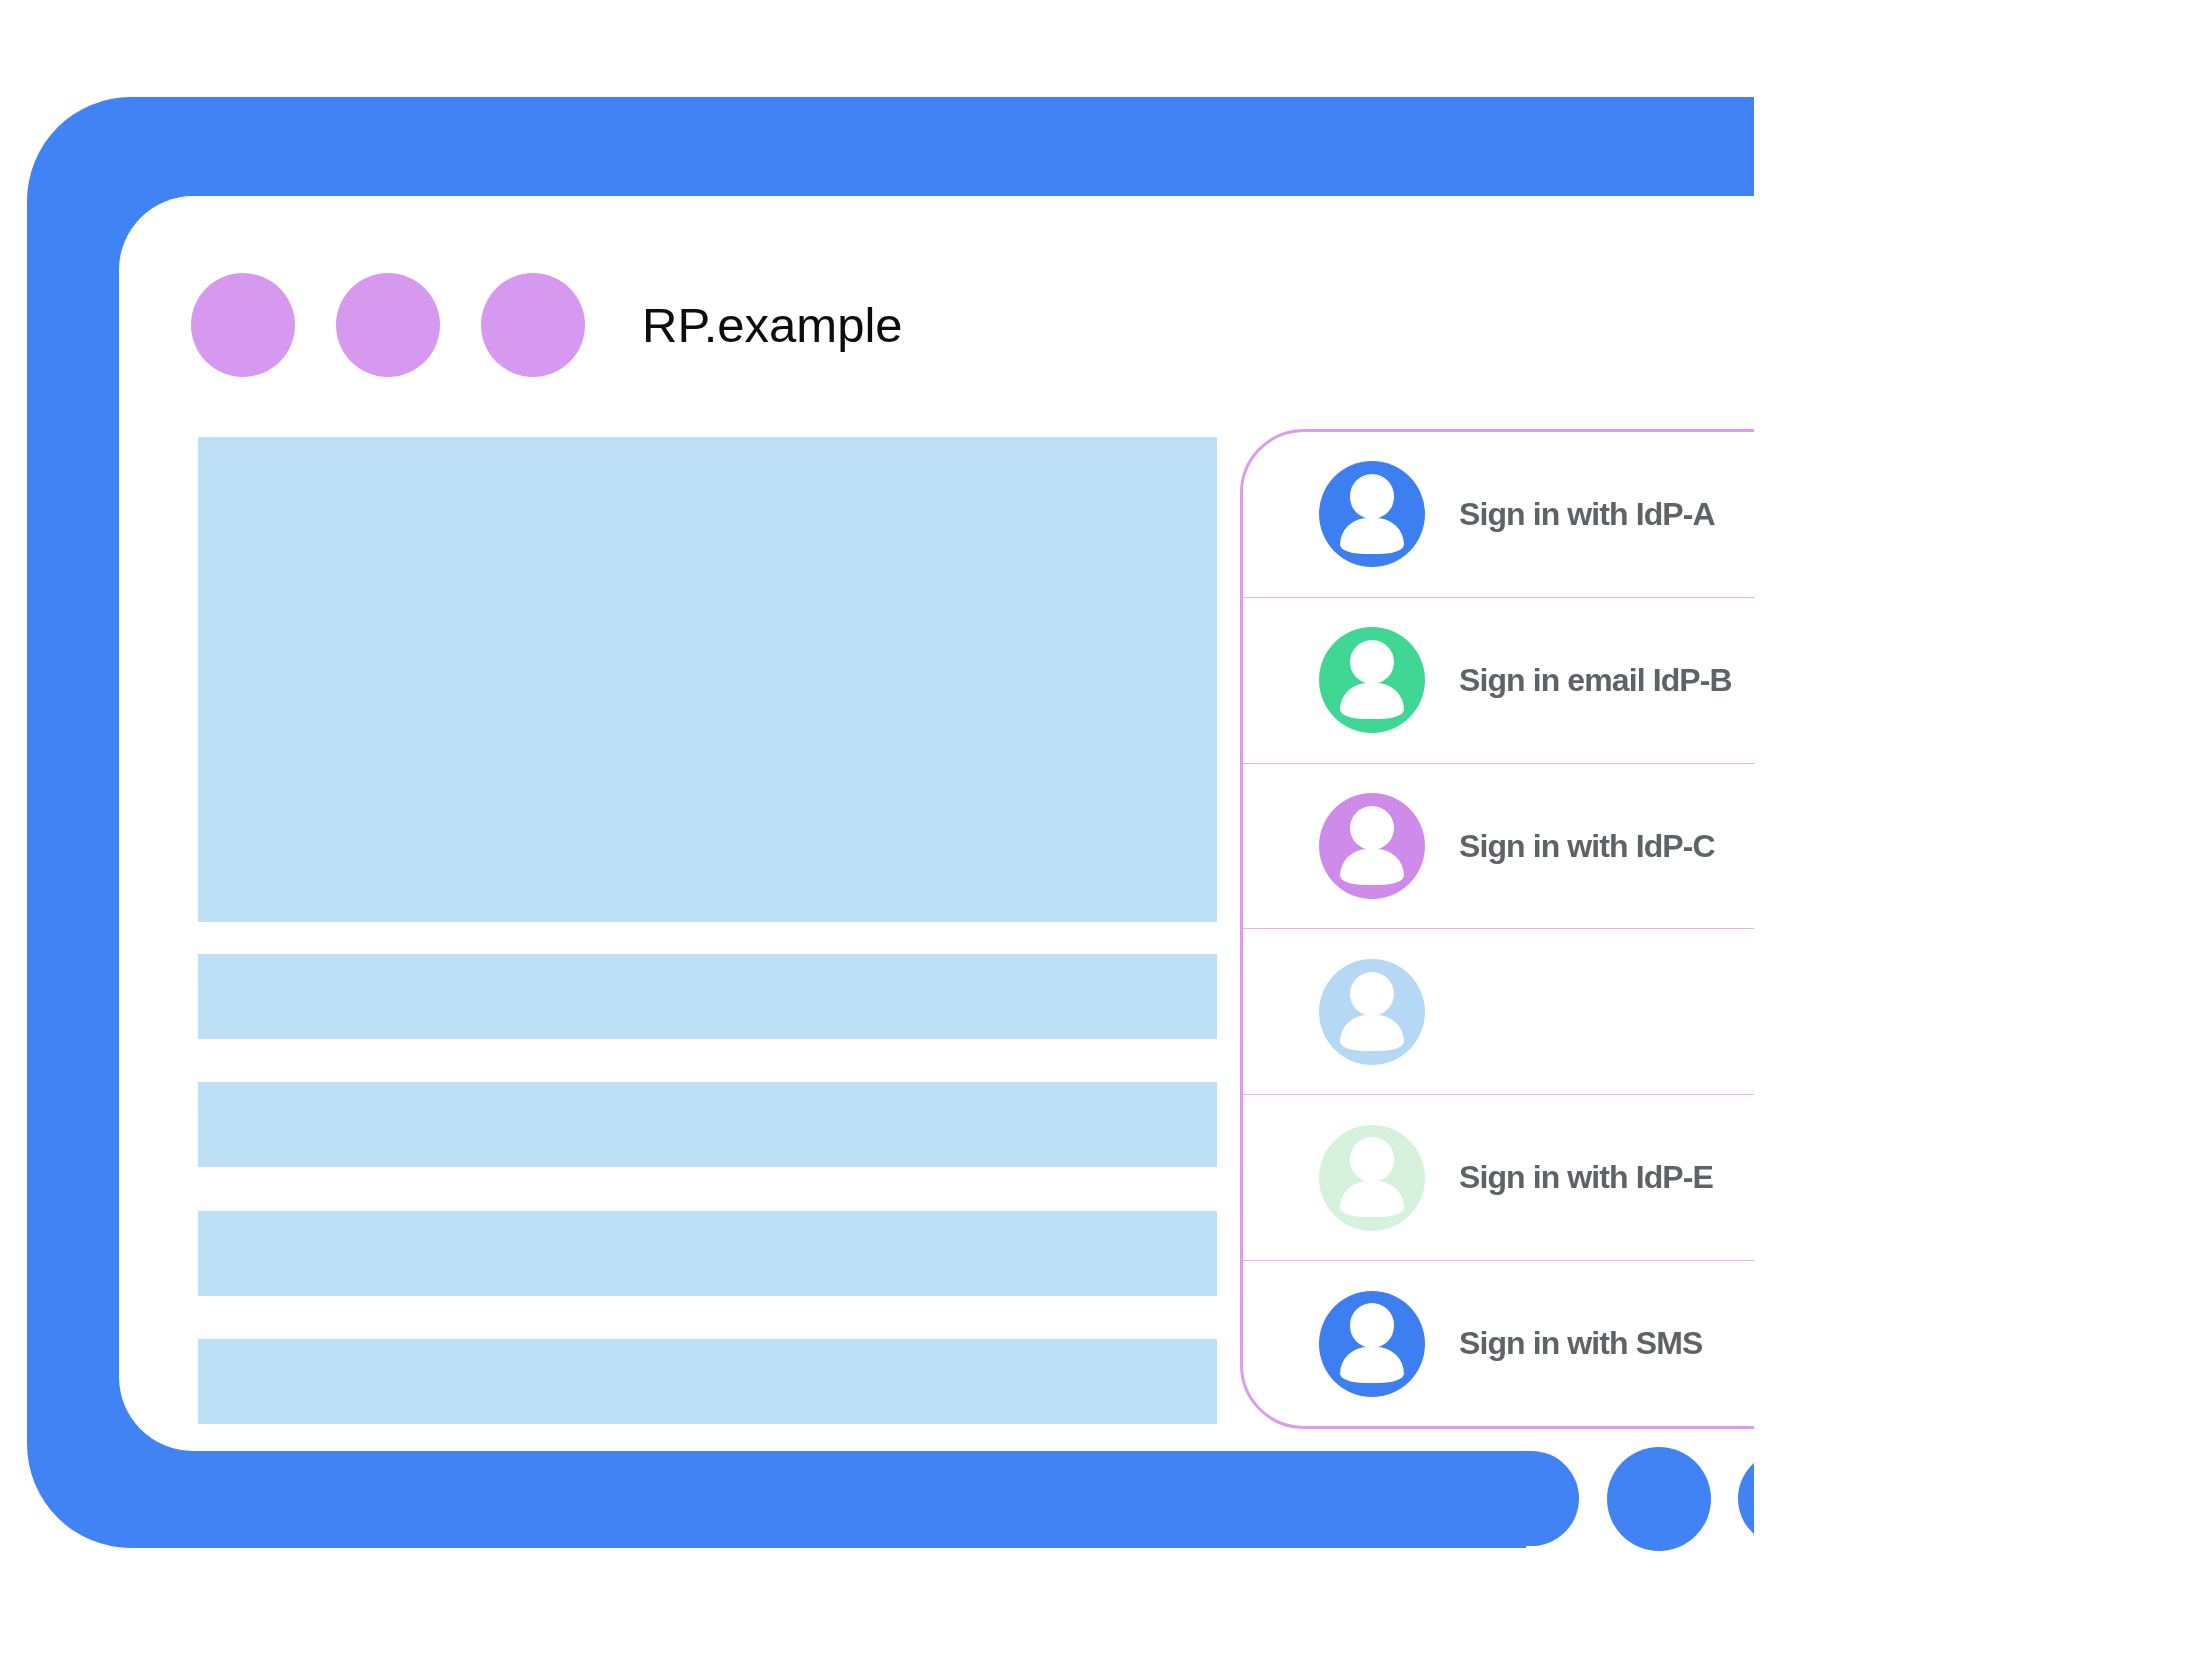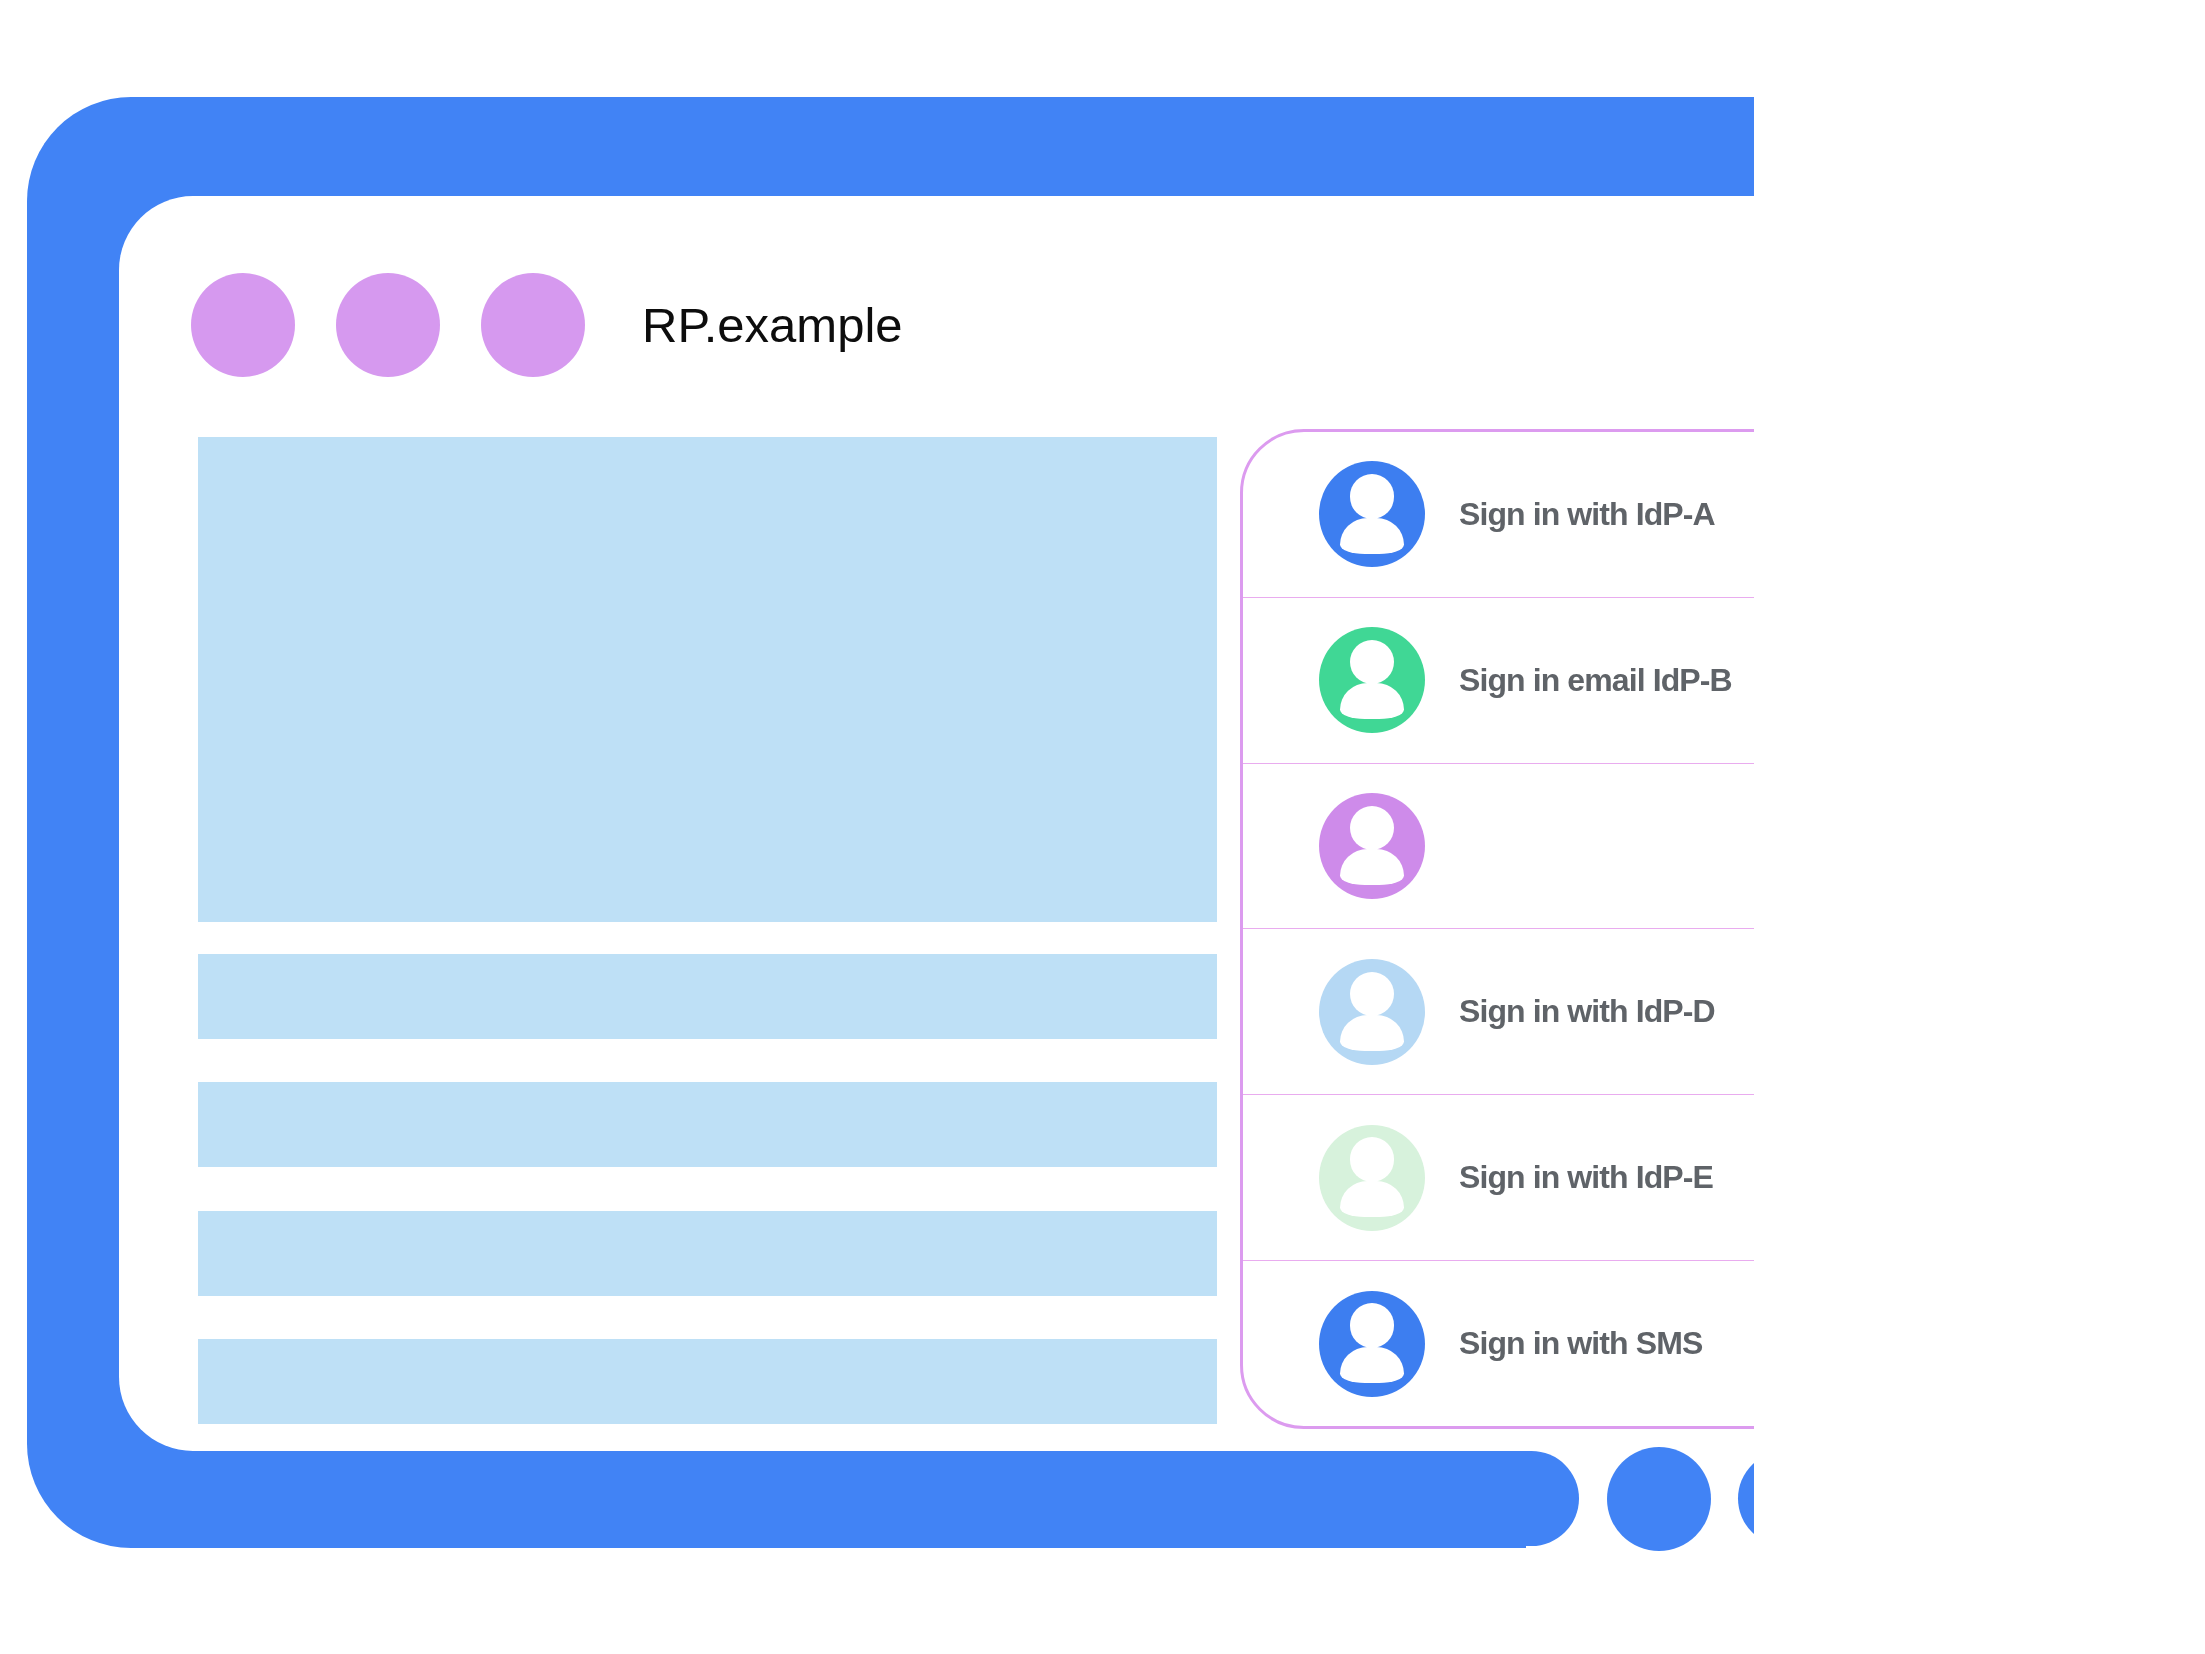--- a/index.html
+++ b/index.html
@@ -85,28 +85,28 @@
           <span class="shoulders"></span>
         </span>
         <span class="signin-label">Sign in email IdP-B</span>
       </div>
 
       <div class="signin-option">
         <span class="avatar" style="background-color: rgb(206, 139, 234);">
           <span class="head"></span>
           <span class="shoulders"></span>
         </span>
+        <span class="signin-label">Sign in with IdP-C</span>
       </div>
 
       <div class="signin-option">
         <span class="avatar" style="background-color: rgb(181, 216, 244);">
           <span class="head"></span>
           <span class="shoulders"></span>
         </span>
-        <span class="signin-label">Sign in with IdP-D</span>
       </div>
 
       <div class="signin-option">
         <span class="avatar" style="background-color: rgb(215, 242, 220);">
           <span class="head"></span>
           <span class="shoulders"></span>
         </span>
         <span class="signin-label">Sign in with IdP-E</span>
       </div>
 

